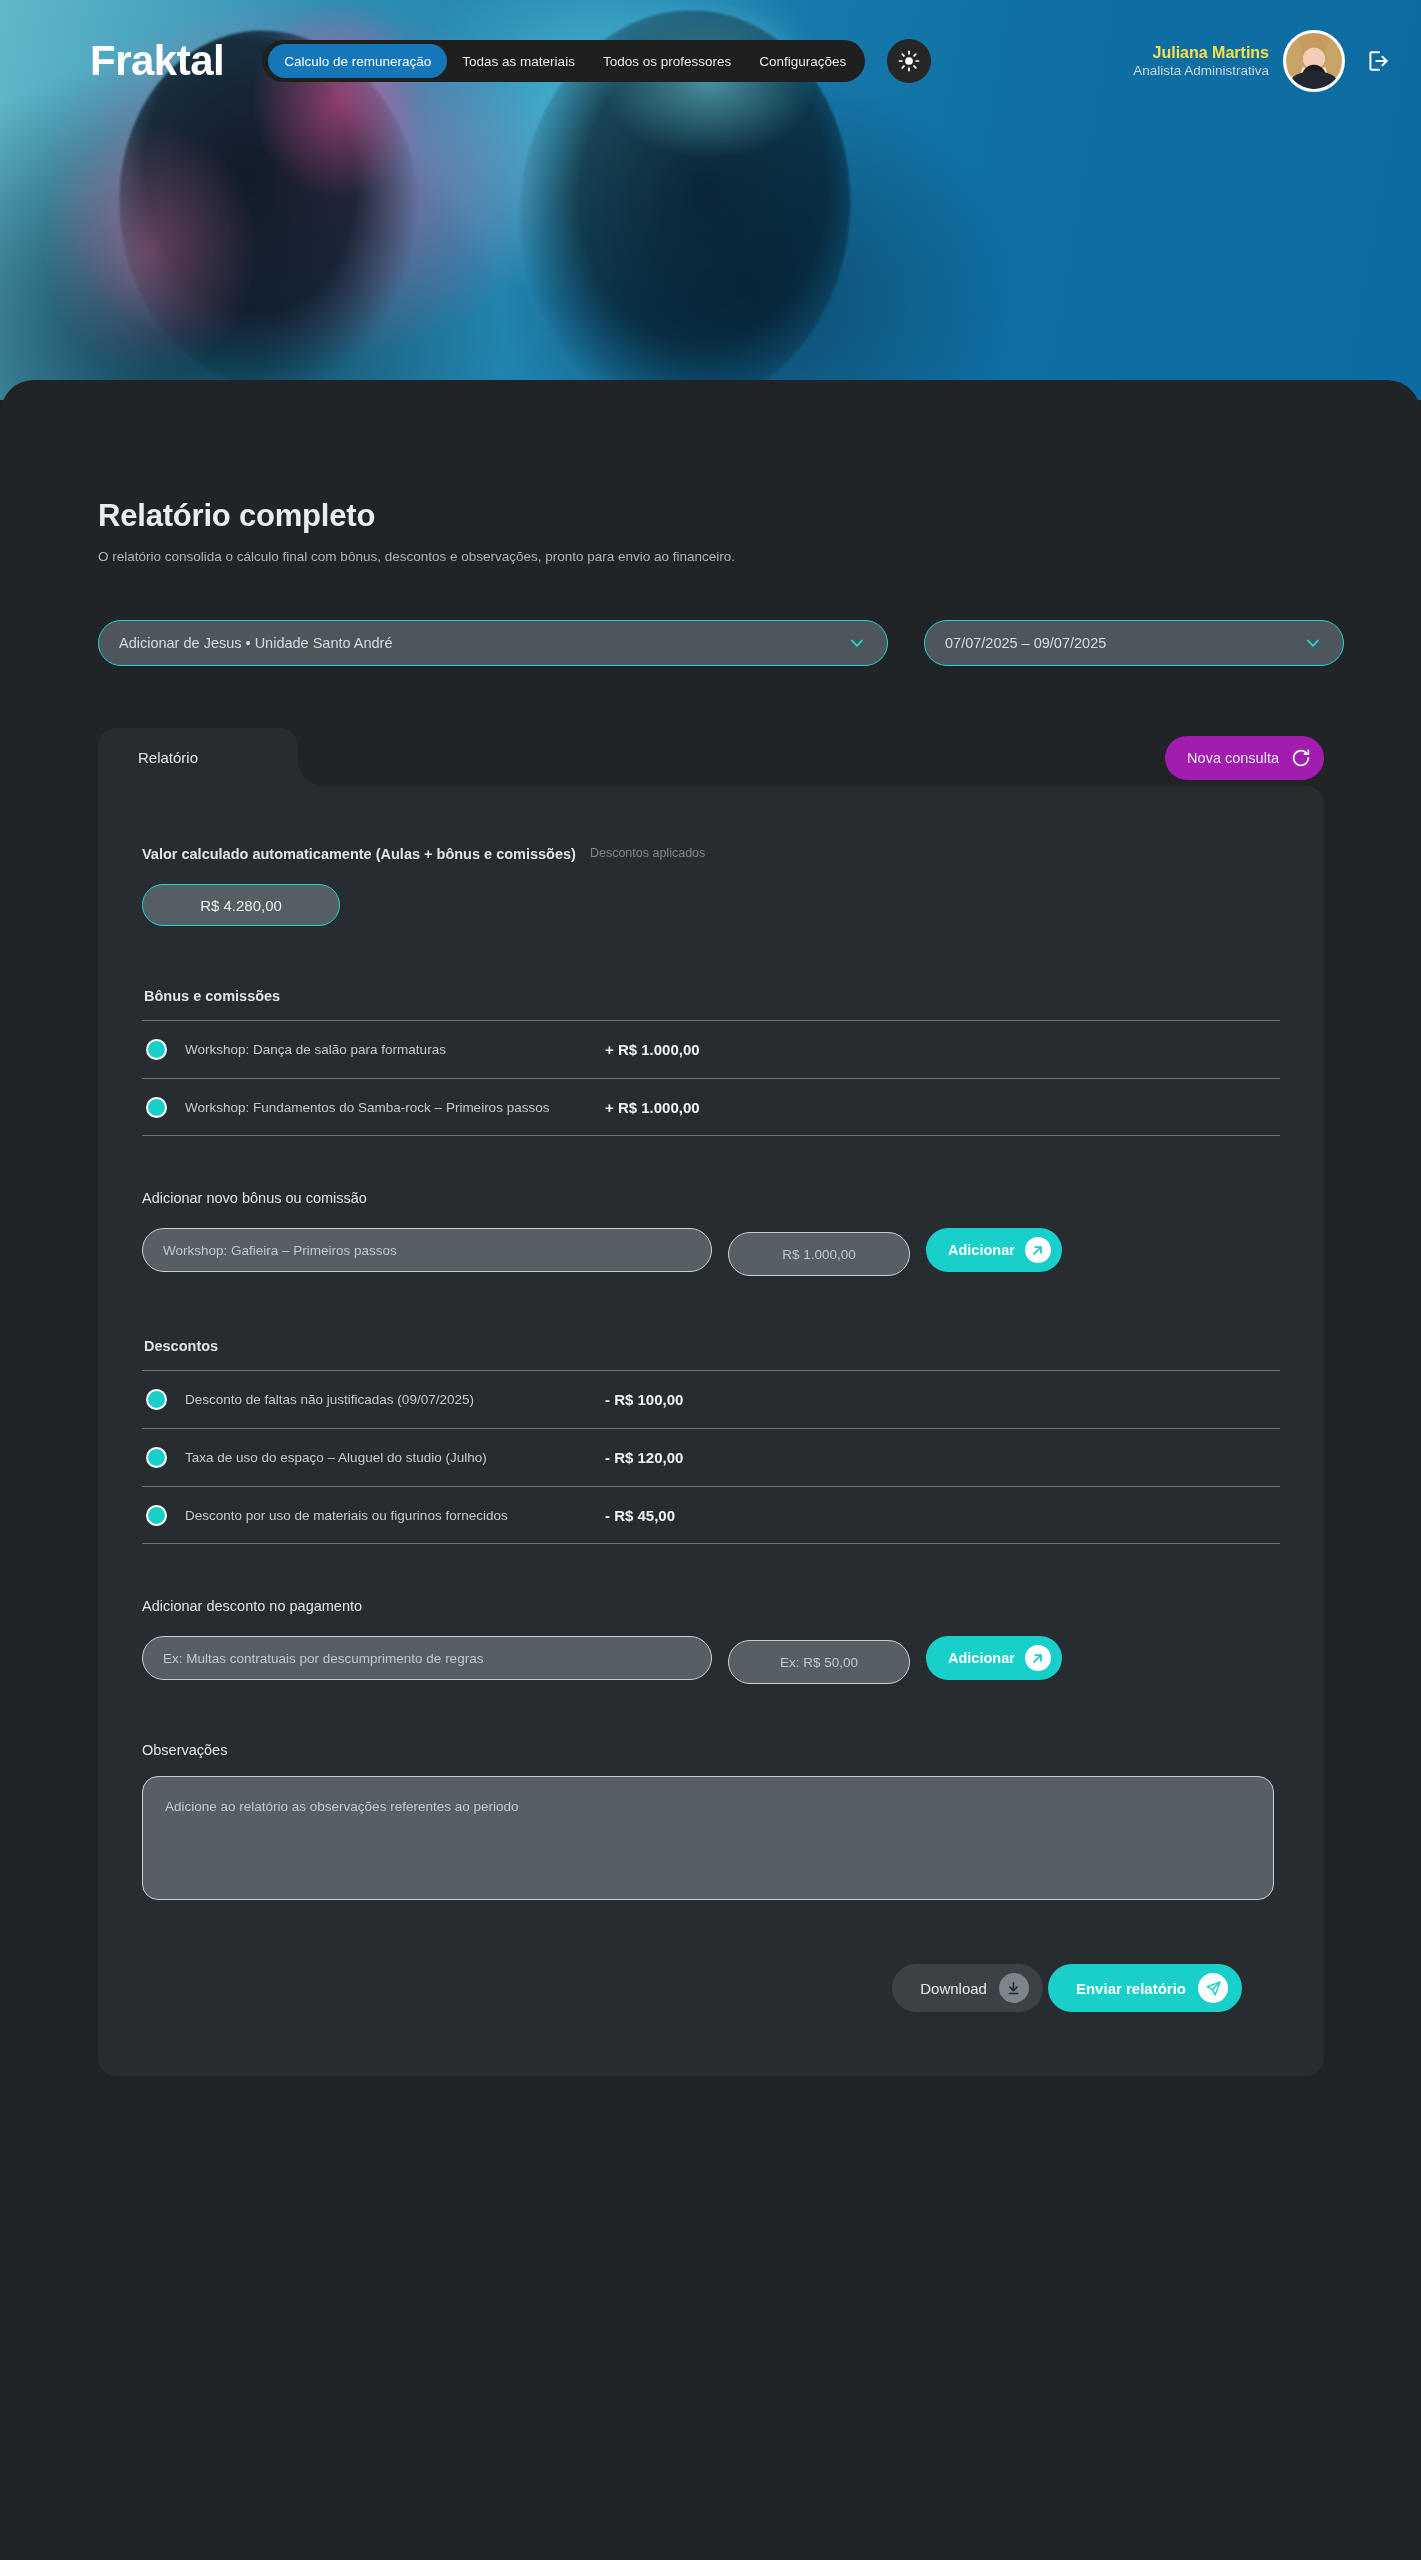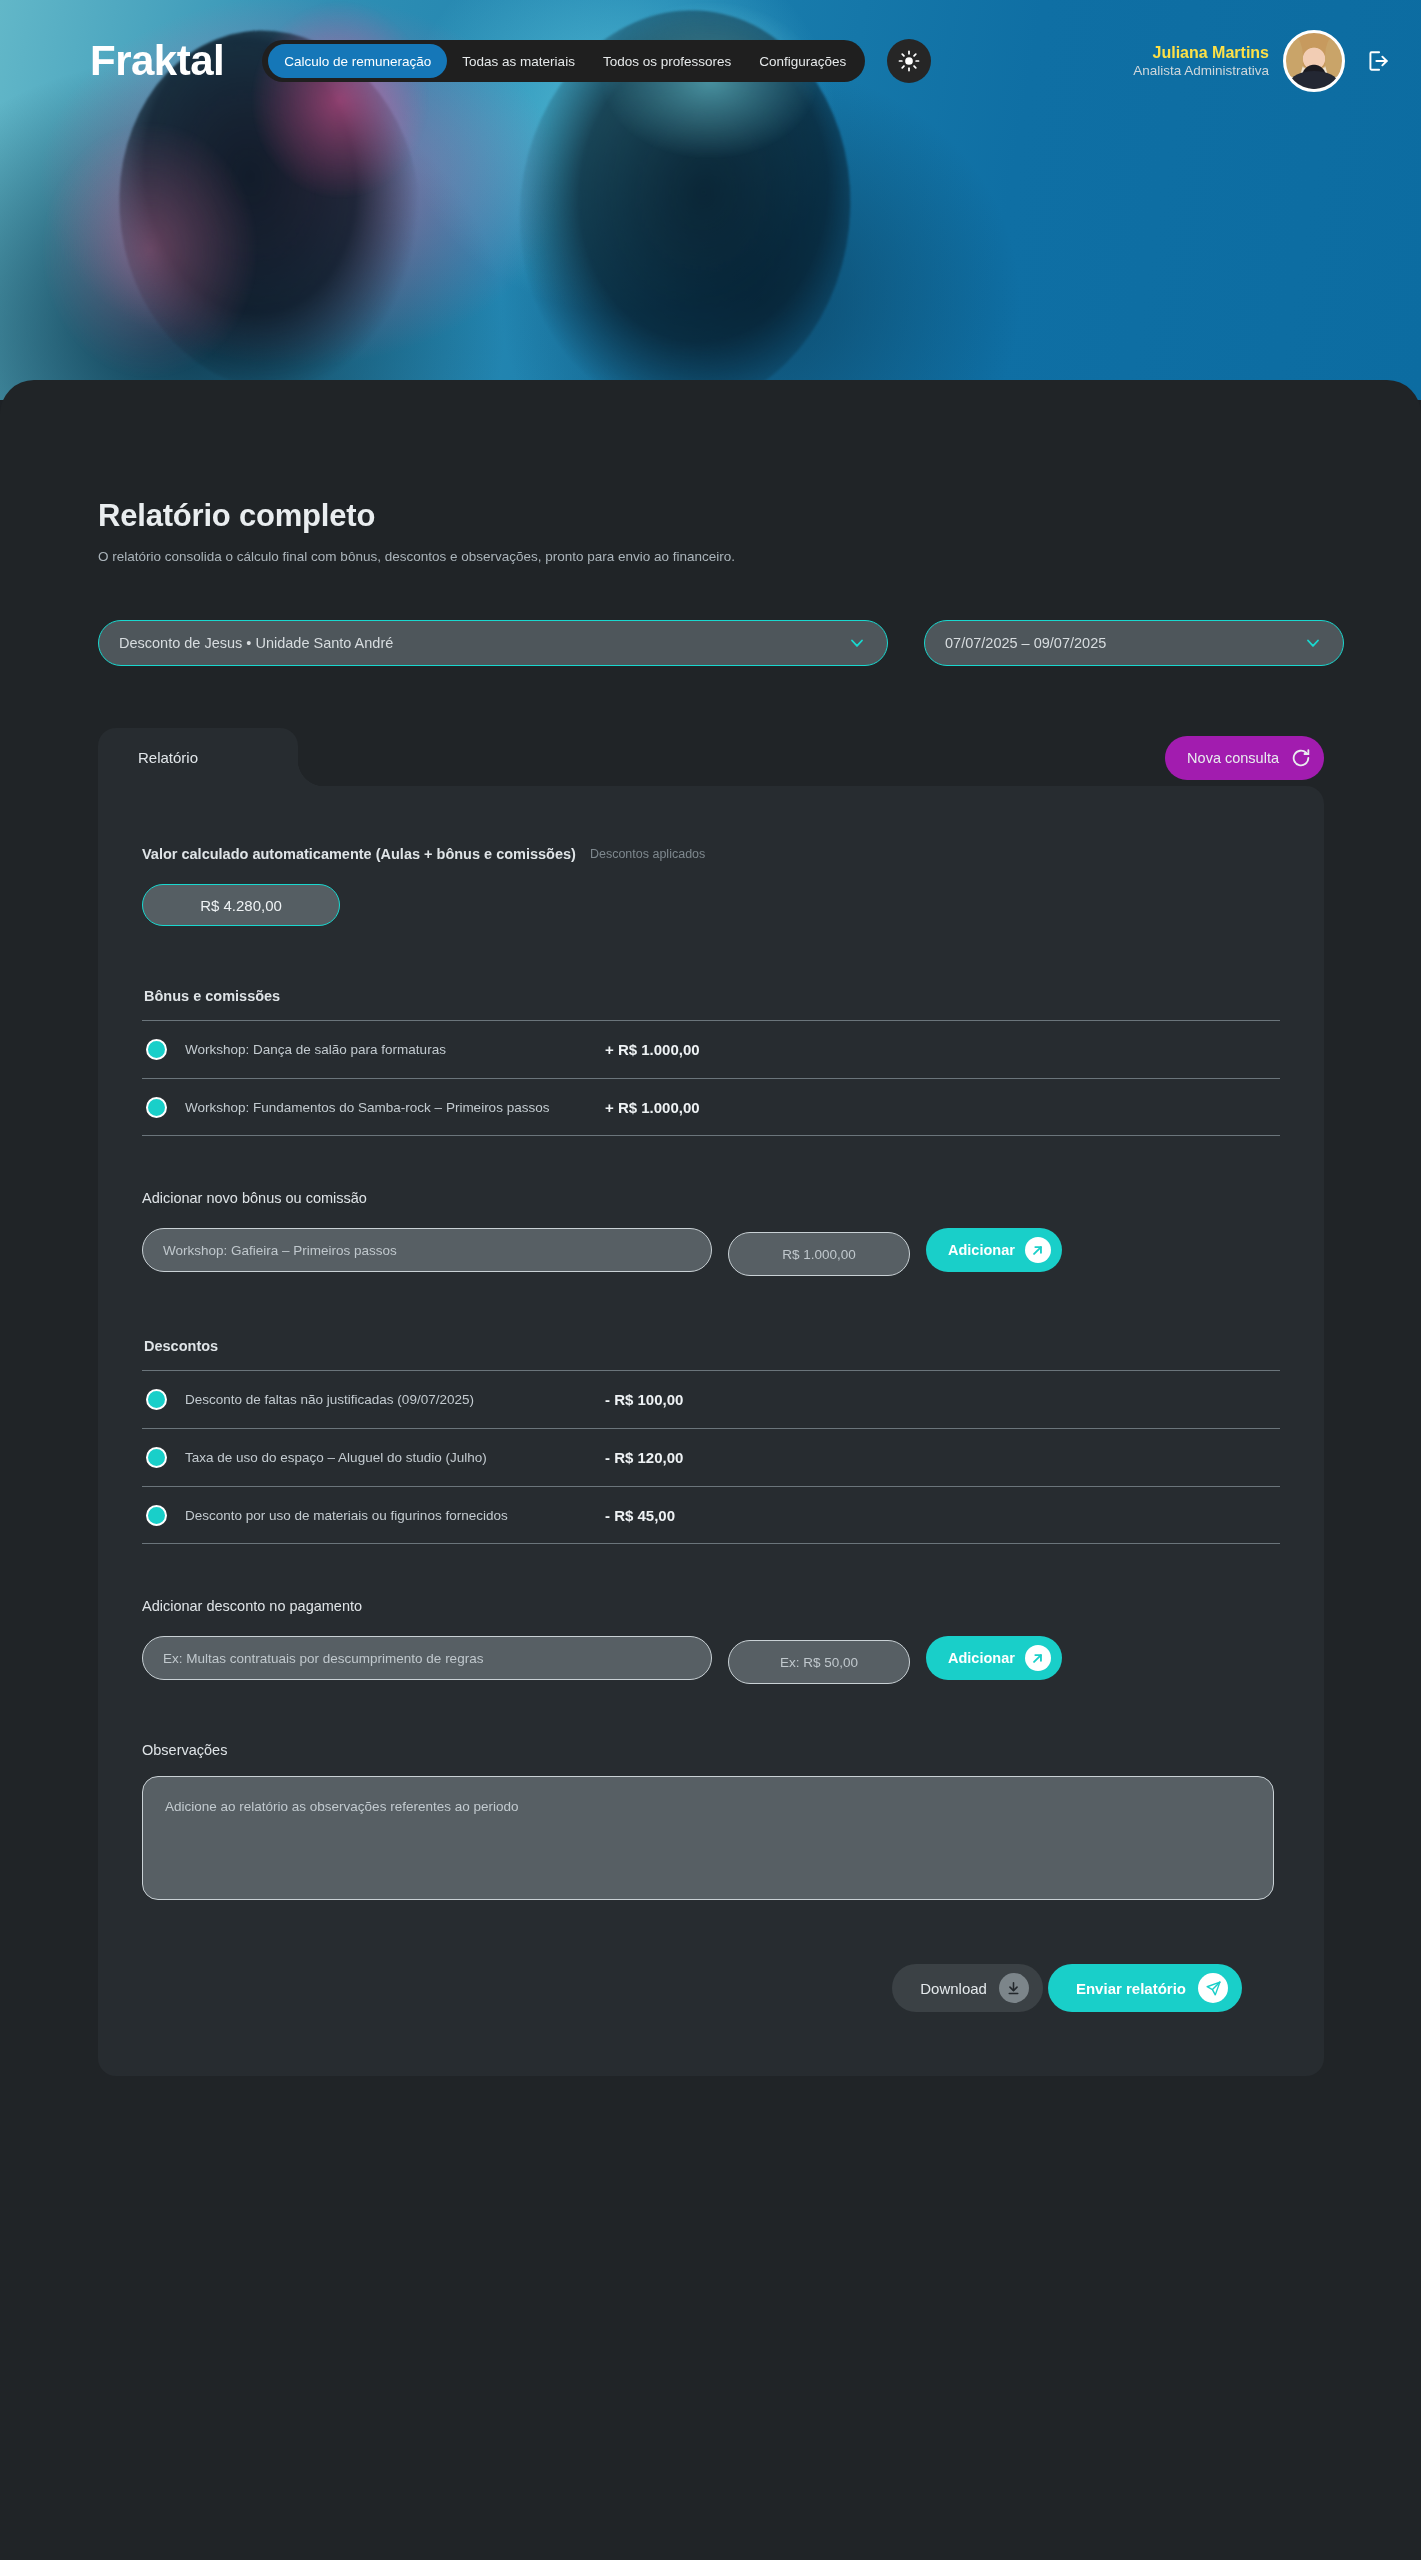--- a/index.html
+++ b/index.html
@@ -262,21 +262,21 @@
   }
 
   .sec-label {
     color: #dfe4e7;
     font-size: 14.5px;
     font-weight: bold;
   }
   .sec-label.normal { font-weight: normal; }
   .muted-note { color: #7e888e; font-size: 12.5px; }
 
-  .calcrow { display: flex; align-items: center; gap: 14px; }
+  .calcrow { display: flex; align-items: flex-start; gap: 14px; }
   .valuepill {
     margin-top: 22px;
     width: 198px; height: 42px;
     background: #555e63;
     border: 1.6px solid #19d8cf;
     border-radius: 21px;
     display: flex; align-items: center; justify-content: center;
     color: #eef2f4;
     font-size: 15px;
   }
@@ -461,21 +461,21 @@
 
 <div class="panel">
 
   <div class="page-head">
     <div class="page-title">Relatório completo</div>
     <div class="page-sub">O relatório consolida o cálculo final com bônus, descontos e observações, pronto para envio ao financeiro.</div>
   </div>
 
   <div class="filters">
     <div class="select wide">
-      <div class="select-val">Desconto de Jesus • Unidade Santo André</div>
+      <div class="select-val">Adicionar de Jesus • Unidade Santo André</div>
       <svg width="20" height="20" viewBox="0 0 24 24" fill="none" stroke="#19d8cf" stroke-width="2.2" stroke-linecap="round" stroke-linejoin="round">
         <polyline points="6 9 12 15.5 18 9"></polyline>
       </svg>
     </div>
     <div class="select narrow">
       <div class="select-val">07/07/2025 – 09/07/2025</div>
       <svg width="20" height="20" viewBox="0 0 24 24" fill="none" stroke="#19d8cf" stroke-width="2.2" stroke-linecap="round" stroke-linejoin="round">
         <polyline points="6 9 12 15.5 18 9"></polyline>
       </svg>
     </div>

